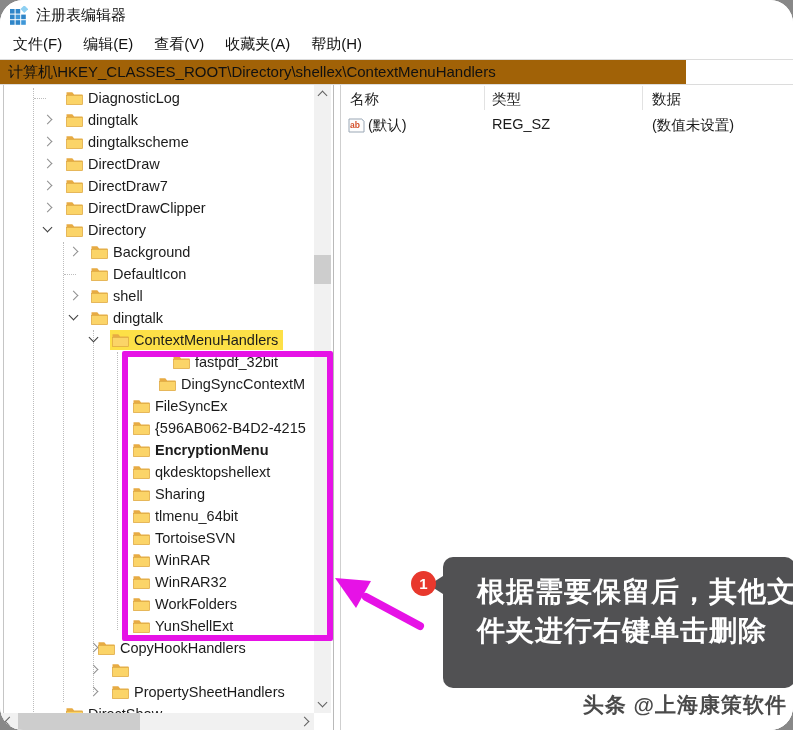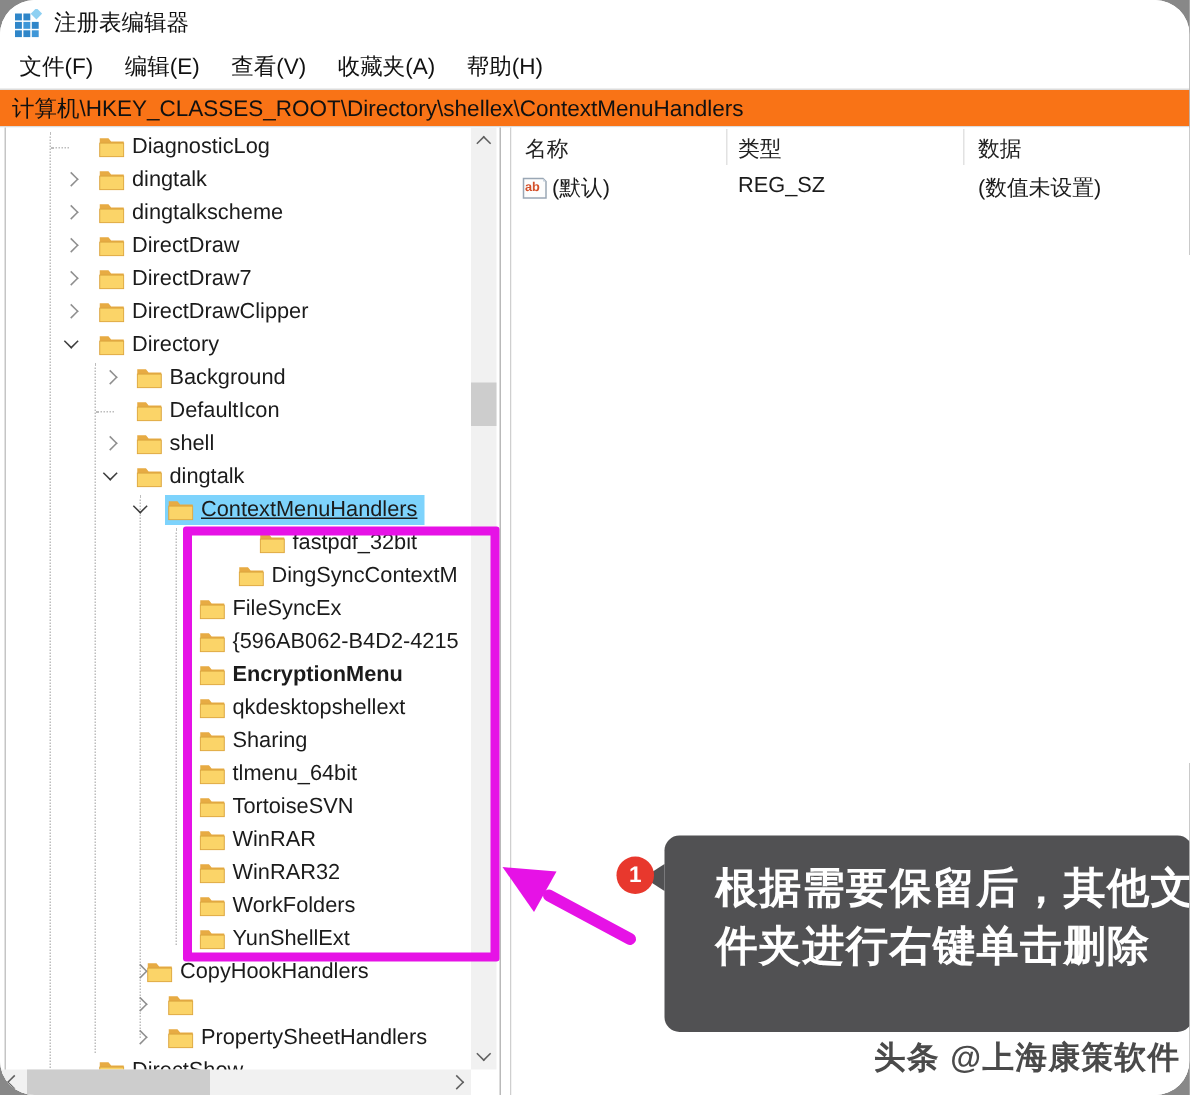--- a/index.html
+++ b/index.html
@@ -9,37 +9,37 @@
     font-family:"Liberation Sans","DejaVu Sans",sans-serif;
     color:#1b1b1b; overflow:hidden;border-radius:23px;
   }
   
   .titlebar { position:absolute; left:0; top:0; width:793px; height:30px; background:#fff; display:flex; align-items:center; }
   .titlebar .app-icon { margin:0 8px 0 9px; width:19px; height:19px; }
   .titlebar .title-text { font-size:15px; color:#111; }
   .menubar { position:absolute; left:0; top:30px; width:793px; height:29px; background:#fff; display:flex; align-items:center; padding-left:9px; gap:13px; }
   .menu-item { font-size:15px; color:#111; padding:3px 4px; white-space:nowrap; }
   .hline { position:absolute; left:0; width:793px; height:1px; background:#dcdcdc; }
-  .addressbar { position:absolute; left:0; top:60px; width:793px; height:24px; background:#f97316; display:flex; align-items:center; padding-left:8px; }
+  .addressbar { position:absolute; left:0; top:60px; width:686px; height:24px; background:#a16207; display:flex; align-items:center; padding-left:8px; }
   .address-text { font-size:15px; color:#111; white-space:nowrap; }
   
   .content { position:absolute; left:0; top:85px; width:793px; height:645px; background:#fff; }
   .left-frame { position:absolute; left:3px; top:85px; width:1px; height:645px; background:#c5c5c5; }
   .divider-a { position:absolute; left:333px; top:85px; width:1px; height:645px; background:#b9b9b9; }
   .divider-b { position:absolute; left:340px; top:85px; width:1px; height:645px; background:#cfcfcf; }
   
   #tree { position:absolute; left:0; top:85px; width:333px; height:645px; overflow:hidden; }
   .guide { position:absolute; width:0; border-left:1px dotted #bdbdbd; }
   .hconn { position:absolute; height:0; border-top:1px dotted #bdbdbd; }
   .trow { position:absolute; left:0; width:333px; height:22px; }
   .chev { position:absolute; width:7px; height:7px; top:7px; }
   .chev.right { border-right:1.5px solid #8f8f8f; border-bottom:1.5px solid #8f8f8f; transform:rotate(-45deg); }
   .chev.down  { border-right:1.7px solid #3d3d3d; border-bottom:1.7px solid #3d3d3d; transform:rotate(45deg); top:5px; }
   .titem { position:absolute; top:1px; height:20px; display:flex; align-items:center; gap:5px; padding:0 5px 0 2px; }
-  .titem.sel { background:#7dd3fc;text-decoration:underline; }
+  .titem.sel { background:#fde047; }
   .tlabel { font-size:14.5px; color:#1b1b1b; white-space:nowrap; line-height:20px; }
   .ficon { width:17px; height:14px; flex:0 0 auto; display:block; }
   
   .vscroll { position:absolute; left:314px; top:85px; width:17px; height:628px; background:#f1f1f1; z-index:3; }
   .vscroll .thumb { position:absolute; left:0; top:170px; width:17px; height:29px; background:#cdcdcd; }
   .hscroll { position:absolute; left:0; top:713px; width:314px; height:17px; background:#f1f1f1; z-index:3; }
   .hscroll .thumb { position:absolute; left:18px; top:0; width:122px; height:17px; background:#cdcdcd; }
   .sb-ar { position:absolute; width:7px; height:7px; border-right:1.4px solid #5f5f5f; border-bottom:1.4px solid #5f5f5f; }
   .ar-up    { left:5px; top:7px;  transform:rotate(-135deg); }
   .ar-down  { left:5px; bottom:7px; transform:rotate(45deg); }

